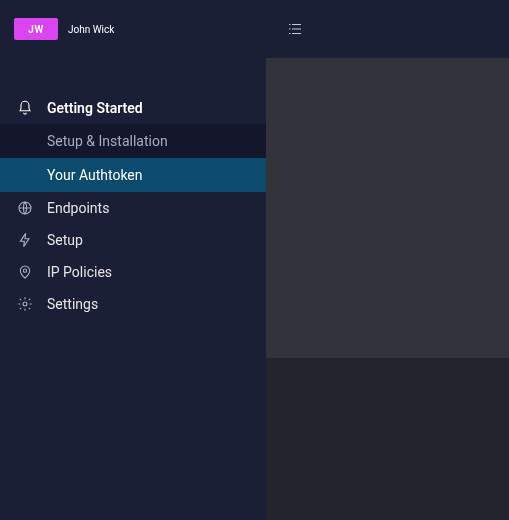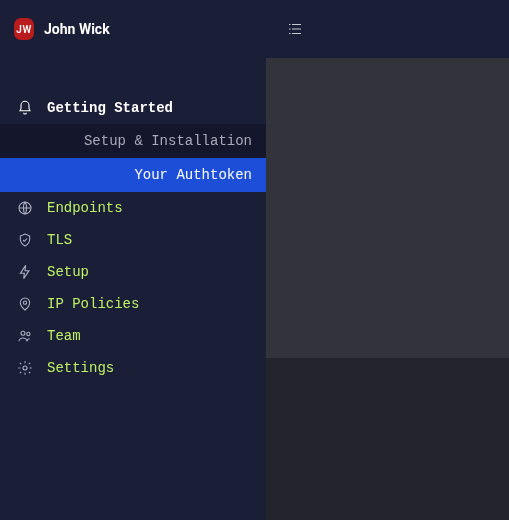--- a/index.html
+++ b/index.html
@@ -15,59 +15,58 @@
     flex-direction: column;
   }
 
   .user-row {
     display: flex;
     align-items: center;
     gap: 10px;
     padding: 18px 14px 14px 14px;
   }
   .avatar {
-    width: 20px; height: 22px;
-    background: #b91c1c;
+    width: 44px; height: 22px;
+    background: #d946ef;
     color: #fff;
     font-size: 10px;
     font-weight: 600;
-    border-radius: 7px;
+    border-radius: 2px;
     display: flex;
     align-items: center;
     justify-content: center;
     letter-spacing: 0.5px;
   }
-  .user-name { color: #fff; font-size: 14px; font-weight: 700; }
+  .user-name { color: #fff; font-size: 10px; font-weight: 400; }
 
-  .nav { margin-top: 38px; font-family: Liberation Mono, monospace; }
+  .nav { margin-top: 38px; }
 
   .nav-item {
     display: flex;
     align-items: center;
     gap: 13px;
     padding: 7px 14px 7px 16px;
     font-size: 14px;
-    color: #bef264;
+    color: #e5e5e5;
     cursor: pointer;
   }
   .nav-item.primary { color: #fff; font-weight: 600; }
   .nav-item .icon { width: 18px; height: 18px; display: flex; align-items: center; justify-content: center; flex-shrink: 0; }
   .nav-item .icon svg { width: 16px; height: 16px; stroke: #aeb0c2; fill: none; stroke-width: 1.6; }
   .nav-item.primary .icon svg { stroke: #fff; }
 
   .sub-item {
-    padding: 9px 14px 9px 62px;
+    padding: 9px 14px 9px 47px;
     font-size: 14px;
     color: #aab;
     background: #14162b;
     cursor: pointer;
-    text-align: right;
   }
   .sub-item.active {
-    background: #1d4ed8;
+    background: #0c4a6e;
     color: #fff;
   }
 
   .main {
     flex: 1;
     height: 100%;
     background: #24242c;
     position: relative;
   }
   .topbar {
@@ -115,29 +114,20 @@
       <span class="icon">
         <svg viewBox="0 0 24 24">
             <circle cx="12" cy="12" r="9"></circle>
             <path d="M3 12h18M12 3c3 3 3 15 0 18M12 3c-3 3-3 15 0 18"></path>
           </svg>
       </span>
       <span>Endpoints</span>
     </div>
 
 
-    <div class="nav-item">
-      <span class="icon">
-        <svg viewBox="0 0 24 24">
-            <path d="M12 3l7 3v5c0 5-3 8-7 10-4-2-7-5-7-10V6l7-3z"></path>
-            <path d="M9 12l2 2 4-4"></path>
-          </svg>
-      </span>
-      <span>TLS</span>
-    </div>
 
     <div class="nav-item">
       <span class="icon">
         <svg viewBox="0 0 24 24">
             <path d="M13 2L5 14h6l-1 8 8-12h-6l1-8z"></path>
           </svg>
       </span>
       <span>Setup</span>
     </div>
 
@@ -145,31 +135,20 @@
     <div class="nav-item">
       <span class="icon">
         <svg viewBox="0 0 24 24">
             <path d="M12 21s-7-6-7-11a7 7 0 1 1 14 0c0 5-7 11-7 11z"></path>
             <circle cx="12" cy="10" r="2.5"></circle>
           </svg>
       </span>
       <span>IP Policies</span>
     </div>
 
-    <div class="nav-item">
-      <span class="icon">
-        <svg viewBox="0 0 24 24">
-            <circle cx="9" cy="8" r="3"></circle>
-            <path d="M3 20c0-3 3-5 6-5s6 2 6 5"></path>
-            <circle cx="17" cy="9" r="2.5"></circle>
-            <path d="M15 20c0-2 2-4 4-4"></path>
-          </svg>
-      </span>
-      <span>Team</span>
-    </div>
 
 
     <div class="nav-item">
       <span class="icon">
         <svg viewBox="0 0 24 24">
             <circle cx="12" cy="12" r="3"></circle>
             <path d="M12 2v3M12 19v3M4.2 4.2l2.1 2.1M17.7 17.7l2.1 2.1M2 12h3M19 12h3M4.2 19.8l2.1-2.1M17.7 6.3l2.1-2.1"></path>
           </svg>
       </span>
       <span>Settings</span>

